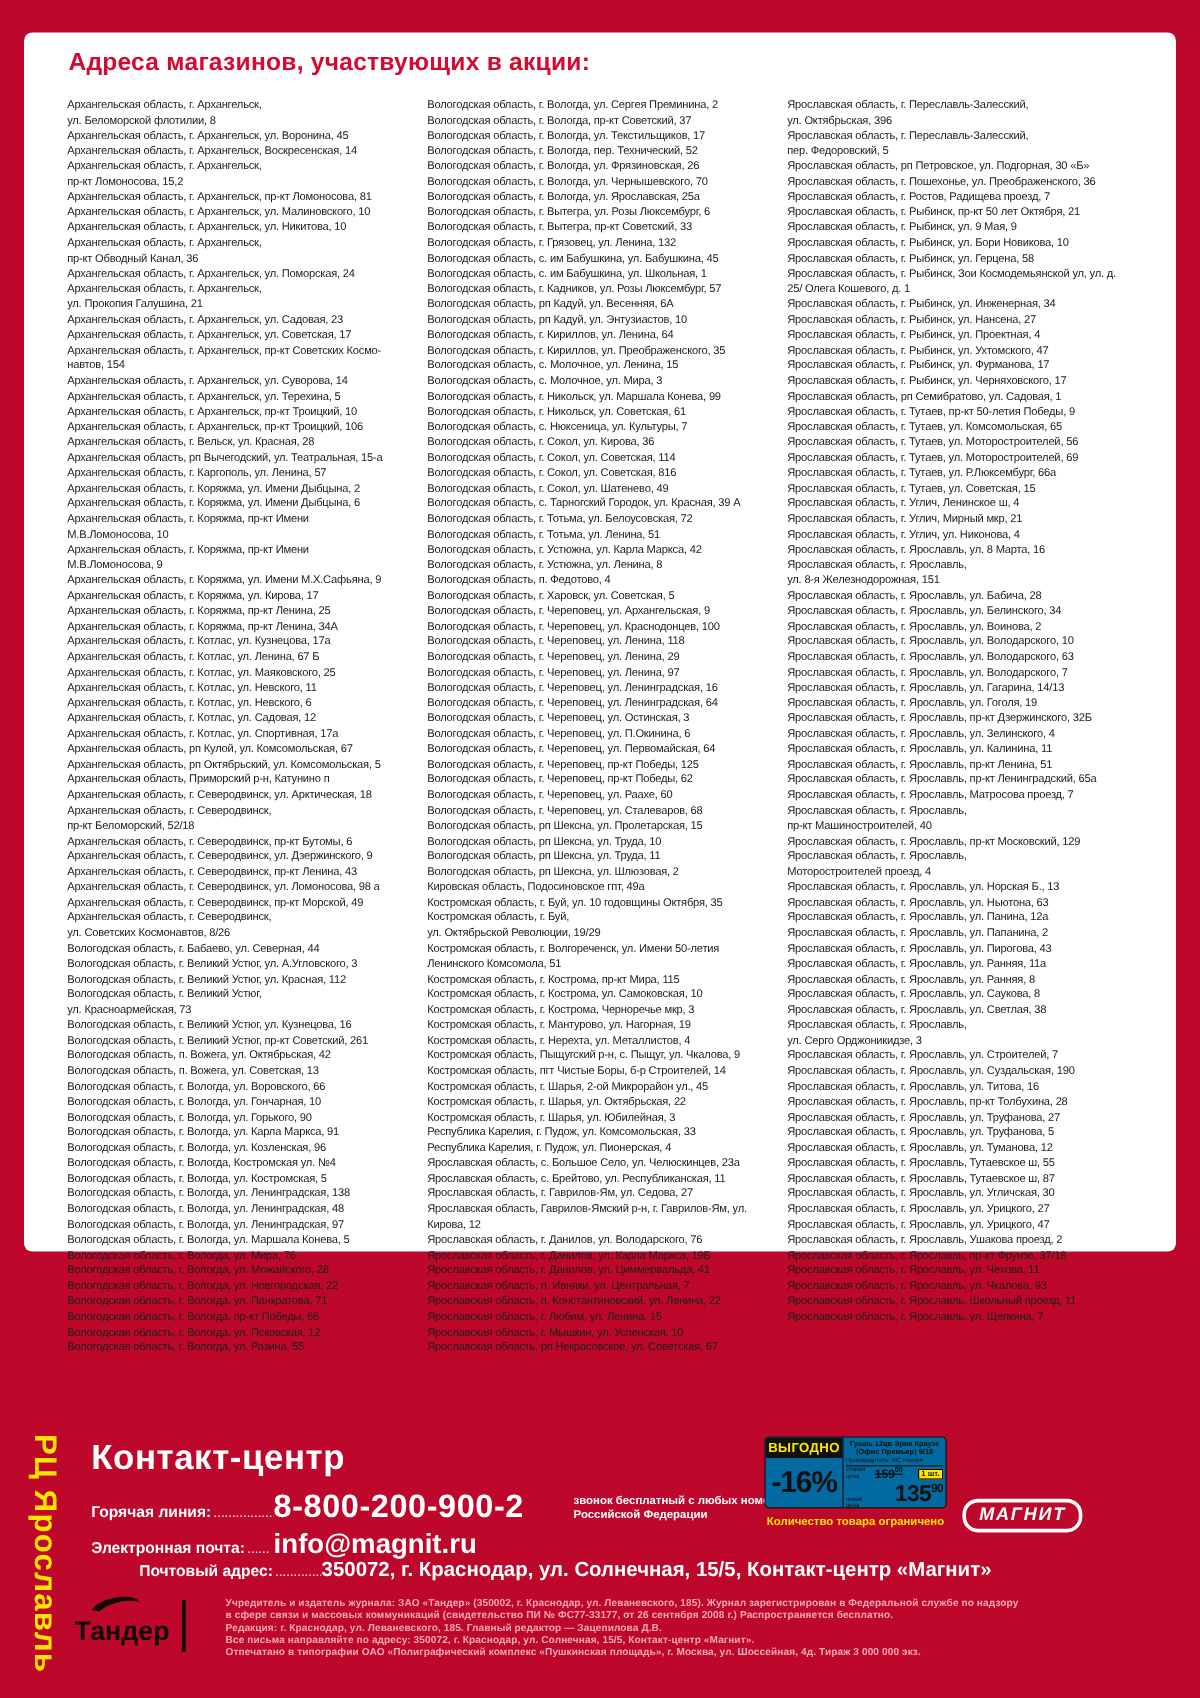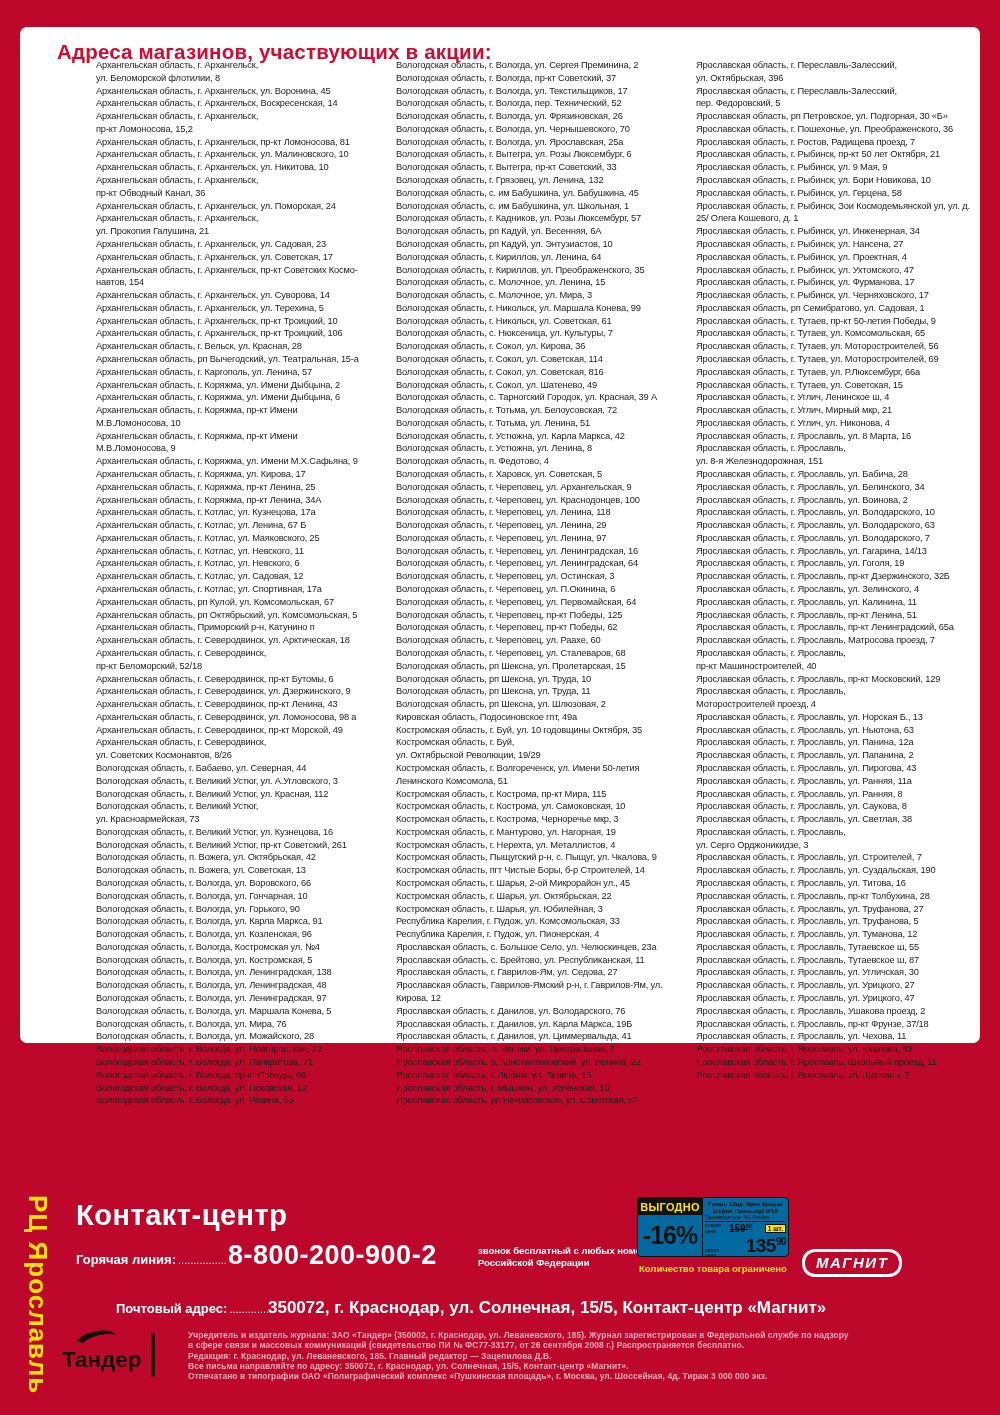--- a/index.html
+++ b/index.html
@@ -3,22 +3,22 @@
 <meta charset="utf-8">
 <style>
   * { margin:0; padding:0; box-sizing:border-box; }
   html,body { width:1000px; height:1415px; }
   body { font-family:"Liberation Sans", sans-serif; position:relative; }
   .page { position:absolute; inset:0; background:#bd082c; overflow:hidden; }
 
   
   .card { position:absolute; left:20px; top:27px; width:960px; height:1016px; background:#ffffff; border-radius:7px; }
   .title { position:absolute; left:37px; top:13px; font-size:20.5px; font-weight:bold; color:#d40a31; letter-spacing:.2px; }
-  .col { position:absolute; top:32px; width:298px; font-size:9.3px; line-height:12.78px;
-         color:#1d1d1b; letter-spacing:-.18px; white-space:nowrap;margin-left:40px; }
+  .col { position:absolute; top:54px; width:298px; font-size:9.3px; line-height:12.78px;
+         color:#1d1d1b; letter-spacing:-.18px; white-space:nowrap; }
   .col-0 { left:36px; } .col-1 { left:336px; } .col-2 { left:636px; }
 
   
   .footer { position:absolute; left:0; top:1183px; width:1000px; height:232px; color:#fff; }
   .rc-label { position:absolute; left:22px; top:12px; height:206px; writing-mode:vertical-rl;
               font-size:26px; font-weight:bold; color:#ffe400; letter-spacing:1px; }
   .cc-title { position:absolute; left:76px; top:16px; font-size:29px; font-weight:bold; letter-spacing:.5px; }
 
   .row { position:absolute; left:76px; display:flex; align-items:baseline; }
   .row .lead { width:152px; display:flex; align-items:baseline; overflow:hidden; flex:none; }
@@ -333,20 +333,27 @@
         <span class="lbl">Горячая линия:</span>
         <span class="dots">..................</span>
       </span>
       <span class="val">8-800-200-900-2</span>
     </div>
     <div class="phone-note">
       <div>звонок бесплатный с любых номеров</div>
       <div>Российской Федерации</div>
     </div>
 
+    <div class="row row-email">
+      <span class="lead">
+        <span class="lbl">Электронная почта:</span>
+        <span class="dots">......</span>
+      </span>
+      <span class="val">info@magnit.ru</span>
+    </div>
 
     <div class="row row-postal">
       <span class="lead">
         <span class="lbl">Почтовый адрес:</span>
         <span class="dots">...............</span>
       </span>
       <span class="val">350072, г. Краснодар, ул. Солнечная, 15/5, Контакт-центр «Магнит»</span>
     </div>
 
     <div class="tander">

